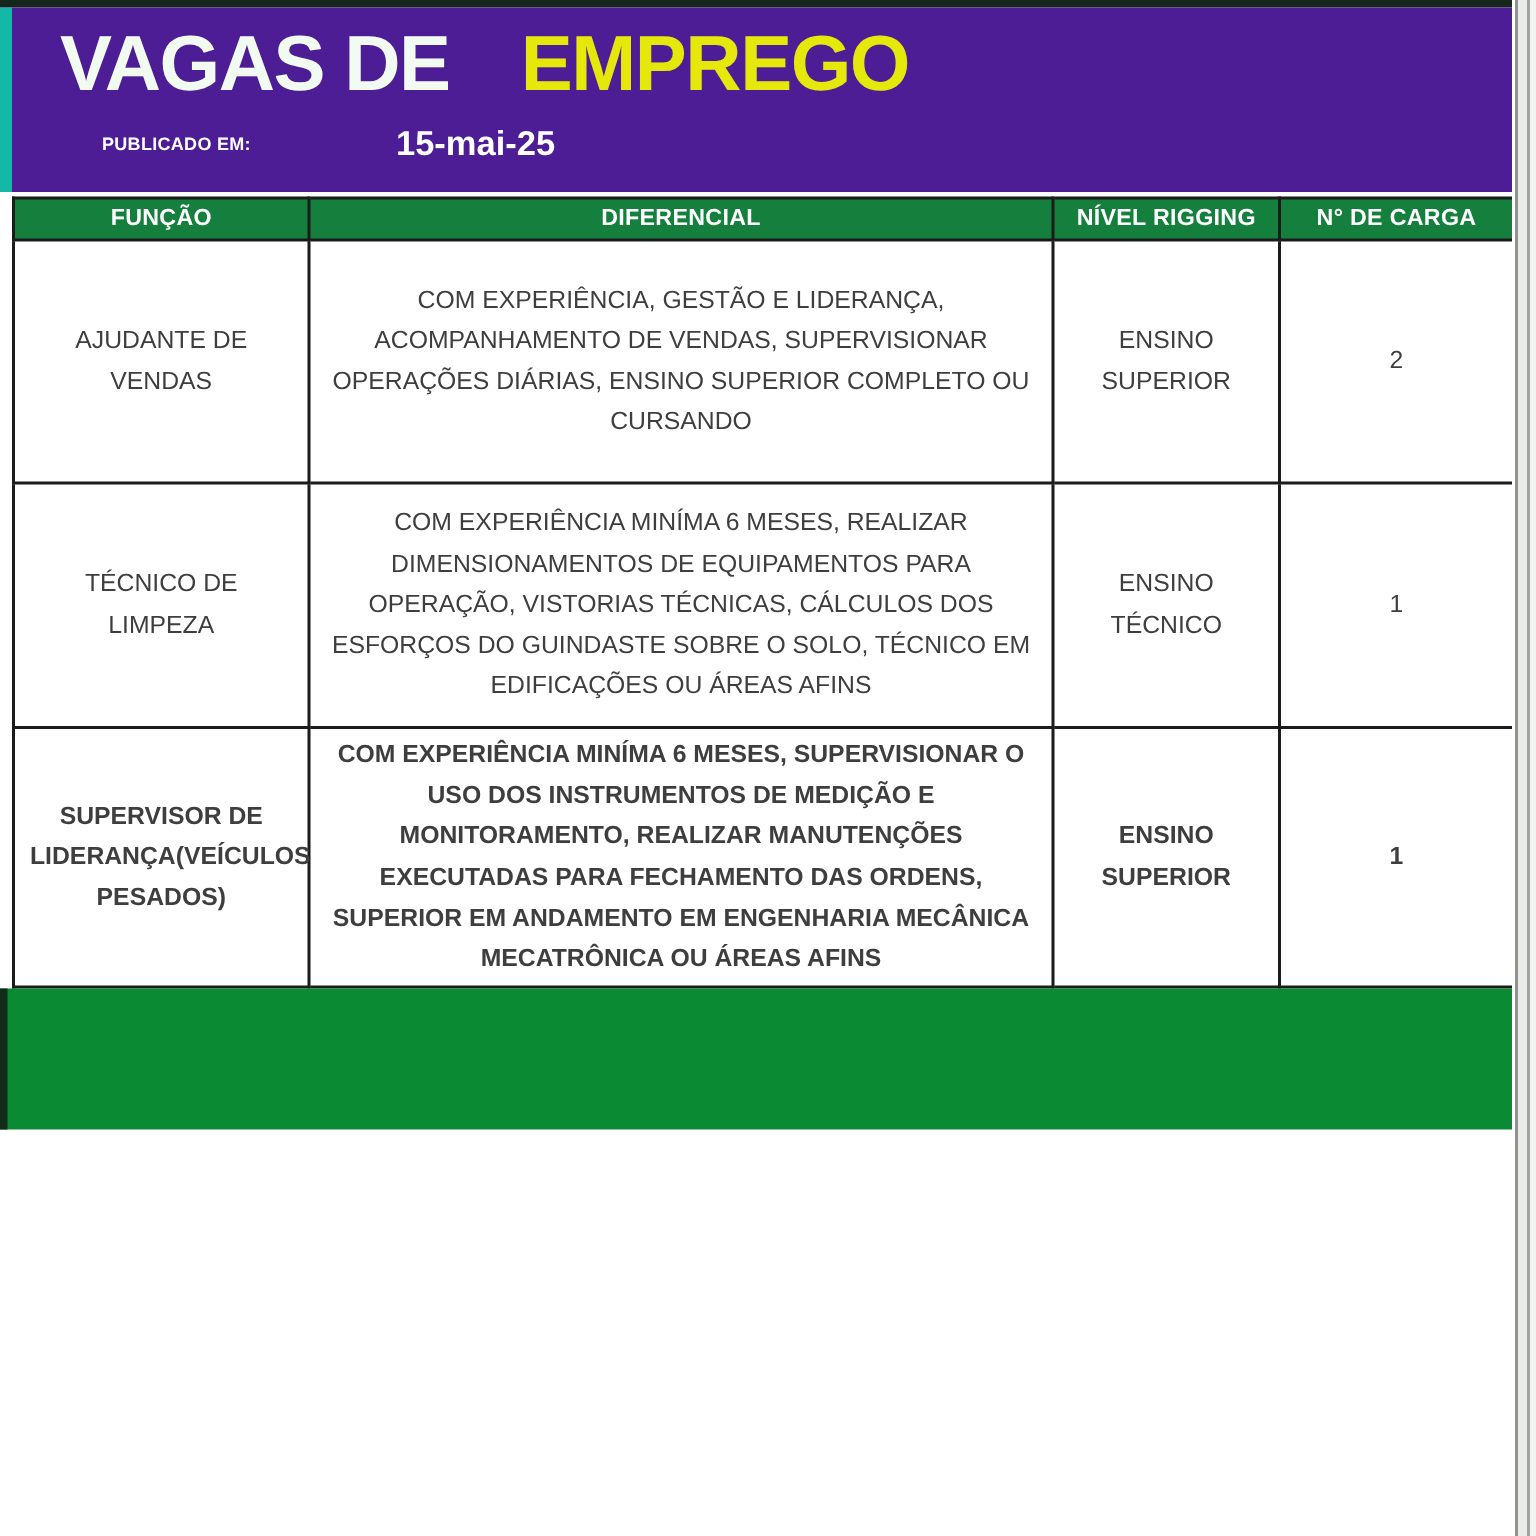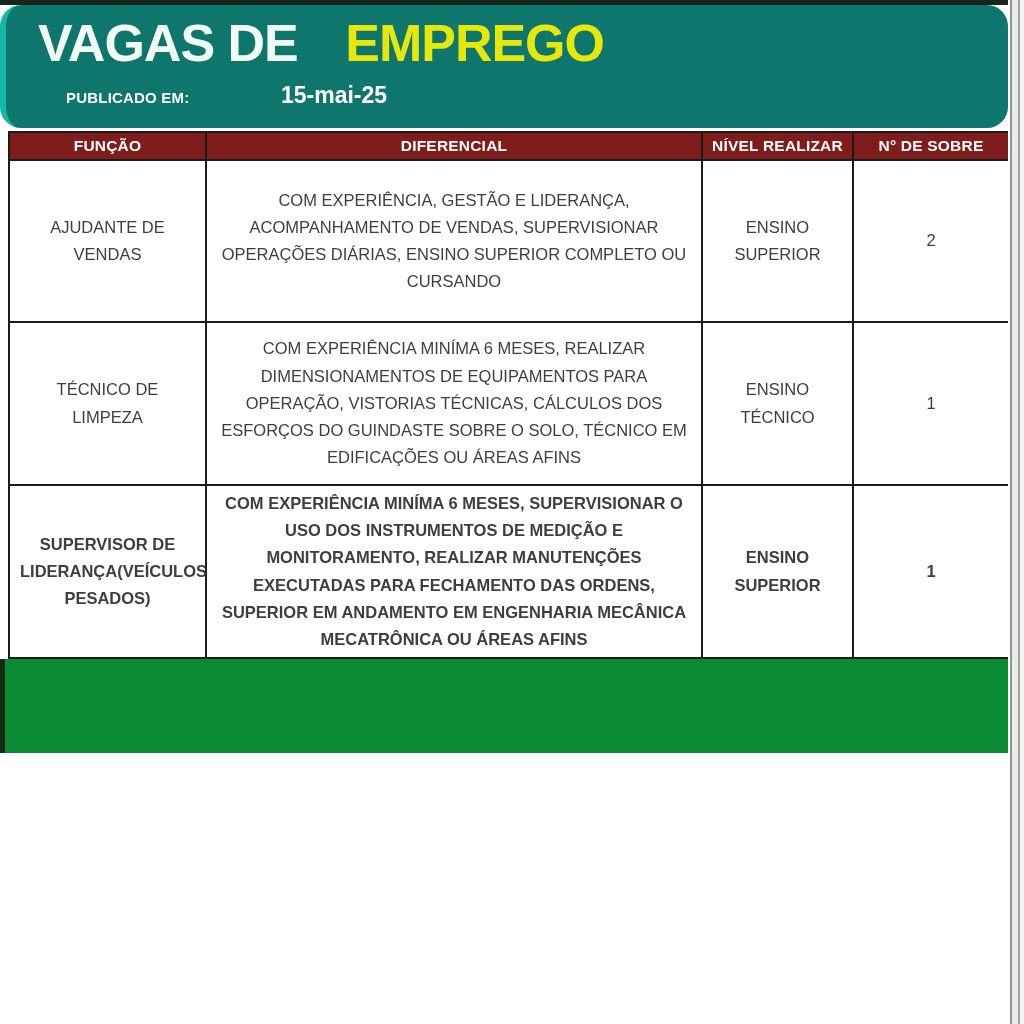--- a/index.html
+++ b/index.html
@@ -14,46 +14,45 @@
       #ffffff 0px,#ffffff 2px,
       #8f948f 2px,#8f948f 4px,
       #e9ece9 4px,#e9ece9 10px,
       #a0a5a0 10px,#a0a5a0 12px,
       #f2f4f2 12px,#f2f4f2 16px);
   }
   .sheet{position:absolute;top:0;left:0;width:1008px;}
   .top-border{height:5px;background:#15261a;}
   
   .banner{
-    position:relative;height:123px;background:#0f766e;
-    border-left:6px solid #14b8a6;
-    border-radius:21px;
+    position:relative;height:123px;background:#4c1d95;
+    border-left:8px solid #14b8a6;
   }
   .title{
     position:absolute;left:32px;top:8px;
     font-size:52px;font-weight:bold;letter-spacing:-1px;white-space:nowrap;
   }
   .title .t-white{color:#f2fbf2;}
   .title .t-yellow{color:#e6e70a;margin-left:34px;}
   .published-label{
     position:absolute;left:60px;top:84px;
-    font-size:15px;font-weight:bold;color:#ffffff;letter-spacing:0.2px;
+    font-size:12px;font-weight:bold;color:#ffffff;letter-spacing:0.2px;
   }
   .published-date{
-    position:absolute;left:275px;top:77px;
+    position:absolute;left:256px;top:77px;
     font-size:23px;font-weight:bold;color:#ffffff;
   }
   .banner-gap{height:3px;background:#ffffff;}
   
   table.jobs{
     margin-left:8px;width:1000px;border-collapse:collapse;table-layout:fixed;
   }
   table.jobs th,table.jobs td{border:2px solid #1b1b1b;}
   table.jobs th{
-    background:#7f1d1d;color:#ffffff;font-size:15.5px;font-weight:bold;
+    background:#15803d;color:#ffffff;font-size:15.5px;font-weight:bold;
     height:24px;padding:1px 2px;letter-spacing:0.2px;
   }
   table.jobs td{
     background:#ffffff;color:#3e3e3e;font-size:16.5px;line-height:1.65;
     text-align:center;vertical-align:middle;padding:4px 10px;
   }
   col.c-funcao{width:197px;}
   col.c-req{width:496px;}
   col.c-nivel{width:151px;}
   col.c-vagas{width:156px;}
@@ -90,22 +89,22 @@
       <colgroup>
         <col class="c-funcao">
           <col class="c-req">
           <col class="c-nivel">
           <col class="c-vagas">
       </colgroup>
       <thead>
         <tr>
           <th>FUNÇÃO</th>
           <th>DIFERENCIAL</th>
-          <th>NÍVEL REALIZAR</th>
-          <th>N° DE SOBRE</th>
+          <th>NÍVEL RIGGING</th>
+          <th>N° DE CARGA</th>
         </tr>
       </thead>
       <tbody>
         <tr class="r3">
           <td class="cell-funcao">AJUDANTE DE VENDAS</td>
           <td class="cell-req">COM EXPERIÊNCIA, GESTÃO E LIDERANÇA, ACOMPANHAMENTO DE VENDAS, SUPERVISIONAR OPERAÇÕES DIÁRIAS, ENSINO SUPERIOR COMPLETO OU CURSANDO</td>
           <td class="cell-nivel">ENSINO SUPERIOR</td>
           <td class="cell-vagas">2</td>
         </tr>
         <tr class="r4">

